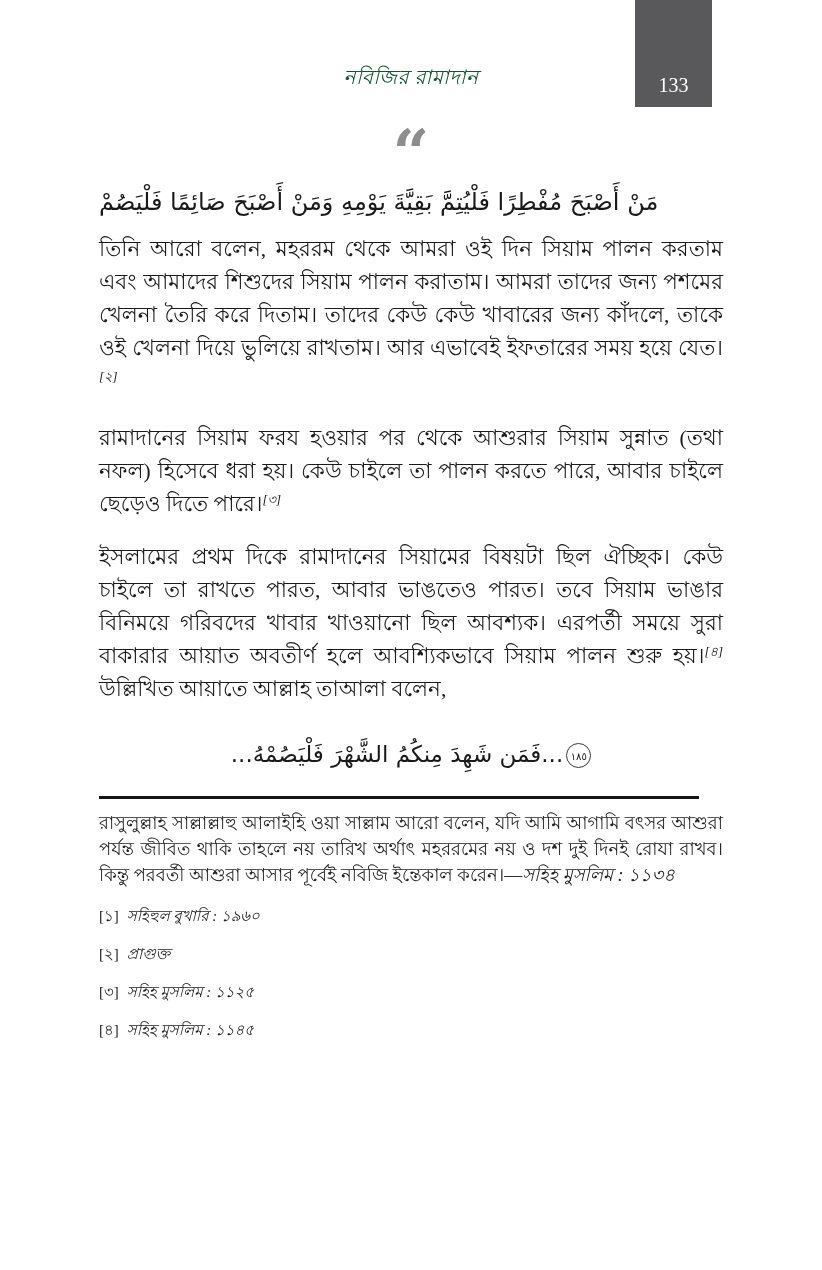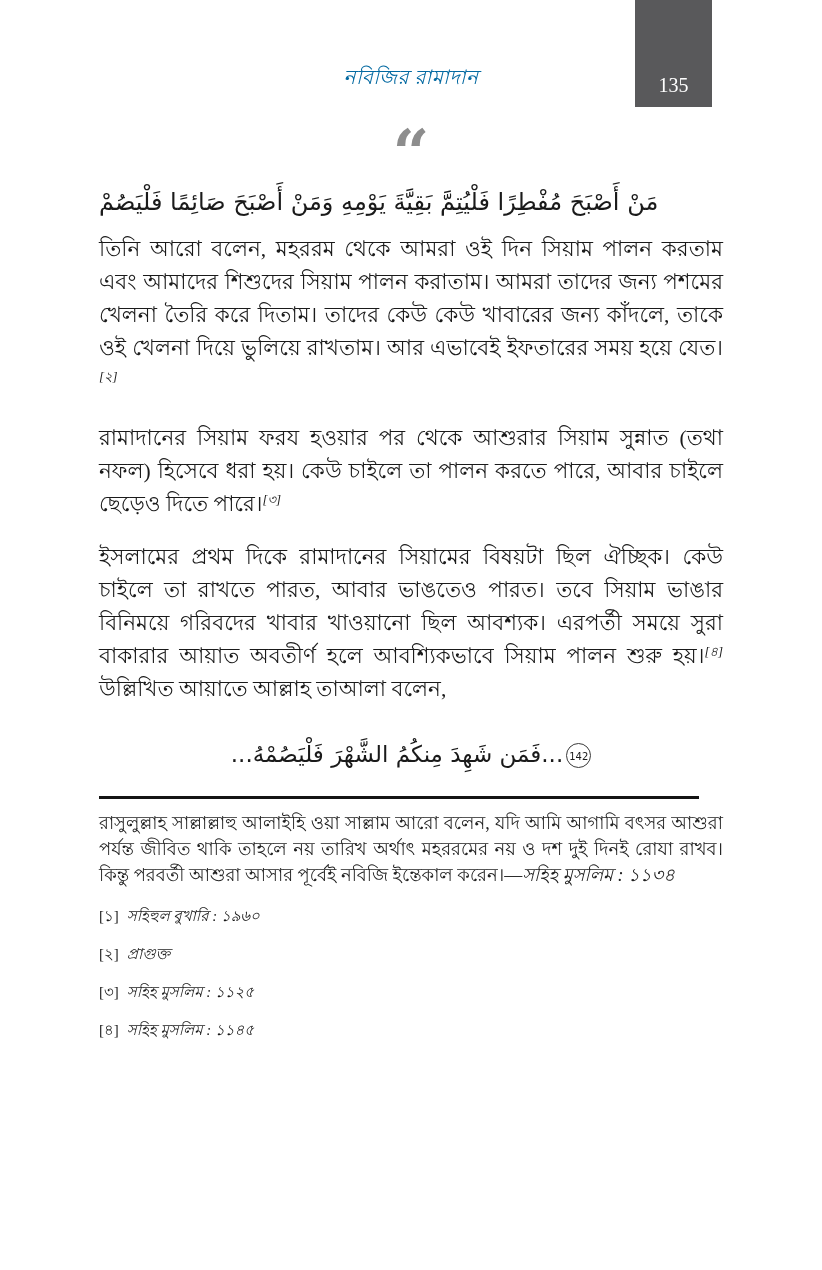--- a/index.html
+++ b/index.html
@@ -28,21 +28,21 @@
     padding-bottom: 12px;
     color: #ffffff;
     font-size: 20px;
     line-height: 1;
   }
   .running-head {
     padding-top: 62px;
     text-align: center;
     font-style: italic;
     font-size: 20px;
-    color: #0369a1;
+    color: #14532d;
     letter-spacing: 0.5px;
   }
   .content {
     margin: 36px 99px 0 99px;   
     font-size: 21.5px;
     line-height: 33px;
     text-align: justify;
   }
   .para { margin: 0 0 24px 0; }
   .para.p3 { margin-bottom: 20px; }
@@ -120,40 +120,40 @@
   }
   .fn-item .fn-bracket { font-style: normal; margin-right: 8px; }
   .italic-ref { font-style: italic; }
 </style>
 </head>
 <body>
 
 <div class="page">
 
   <div class="pagenum-box" style="background: rgb(89, 89, 91); color: rgb(255, 255, 255);">
-    <span>135</span>
+    <span>133</span>
   </div>
 
   <div class="running-head">নবিজির রামাদান</div>
 
   <div class="content">
 
 
     <div class="quote-mark" style="color: rgb(141, 141, 141);">“</div>
 
     <div class="arabic-line">مَنْ أَصْبَحَ مُفْطِرًا فَلْيُتِمَّ بَقِيَّةَ يَوْمِهِ وَمَنْ أَصْبَحَ صَائِمًا فَلْيَصُمْ</div>
 
 
     <p class="para"><span>তিনি আরো বলেন, মহররম থেকে আমরা ওই দিন সিয়াম পালন করতাম এবং আমাদের শিশুদের সিয়াম পালন করাতাম। আমরা তাদের জন্য পশমের খেলনা তৈরি করে দিতাম। তাদের কেউ কেউ খাবারের জন্য কাঁদলে, তাকে ওই খেলনা দিয়ে ভুলিয়ে রাখতাম। আর এভাবেই ইফতারের সময় হয়ে যেত।</span><sup class="fn-marker">[২]</sup></p>
 
     <p class="para p3"><span>রামাদানের সিয়াম ফরয হওয়ার পর থেকে আশুরার সিয়াম সুন্নাত (তথা নফল) হিসেবে ধরা হয়। কেউ চাইলে তা পালন করতে পারে, আবার চাইলে ছেড়েও দিতে পারে।</span><sup class="fn-marker">[৩]</sup></p>
 
     <p class="para"><span>ইসলামের প্রথম দিকে রামাদানের সিয়ামের বিষয়টা ছিল ঐচ্ছিক। কেউ চাইলে তা রাখতে পারত, আবার ভাঙতেও পারত। তবে সিয়াম ভাঙার বিনিময়ে গরিবদের খাবার খাওয়ানো ছিল আবশ্যক। এরপর্তী সময়ে সুরা বাকারার আয়াত অবতীর্ণ হলে আবশ্যিকভাবে সিয়াম পালন শুরু হয়।</span><sup class="fn-marker">[৪]</sup><span> উল্লিখিত আয়াতে আল্লাহ তাআলা বলেন,</span></p>
 
-    <div class="verse-line"><span class="ayah-badge">142</span><span>...فَمَن شَهِدَ مِنكُمُ الشَّهْرَ فَلْيَصُمْهُ...</span></div>
+    <div class="verse-line"><span class="ayah-badge">١٨٥</span><span>...فَمَن شَهِدَ مِنكُمُ الشَّهْرَ فَلْيَصُمْهُ...</span></div>
 
     <hr class="fn-separator" style="border-top-color: rgb(20, 20, 20);">
 
     <div class="fn-note"><span>রাসুলুল্লাহ সাল্লাল্লাহু আলাইহি ওয়া সাল্লাম আরো বলেন, যদি আমি আগামি বৎসর আশুরা পর্যন্ত জীবিত থাকি তাহলে নয় তারিখ অর্থাৎ মহররমের নয় ও দশ দুই দিনই রোযা রাখব। কিন্তু পরবর্তী আশুরা আসার পূর্বেই নবিজি ইন্তেকাল করেন।—</span><span class="italic-ref">সহিহ মুসলিম : ১১৩৪</span></div>
 
     <div class="fn-items">
       <div class="fn-item"><span class="fn-bracket">[১]</span><span class="italic-ref">সহিহুল বুখারি : ১৯৬০</span></div>
       <div class="fn-item"><span class="fn-bracket">[২]</span><span class="italic-ref">প্রাগুক্ত</span></div>
       <div class="fn-item"><span class="fn-bracket">[৩]</span><span class="italic-ref">সহিহ মুসলিম : ১১২৫</span></div>
       <div class="fn-item"><span class="fn-bracket">[৪]</span><span class="italic-ref">সহিহ মুসলিম : ১১৪৫</span></div>

